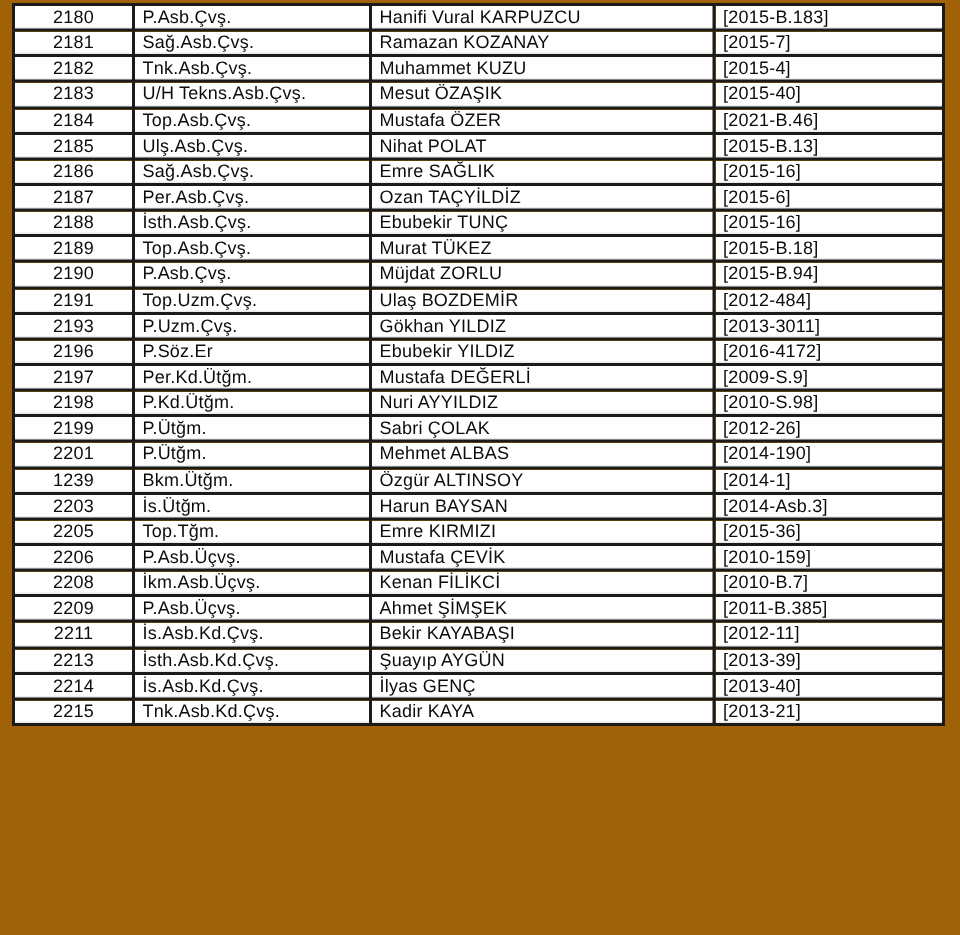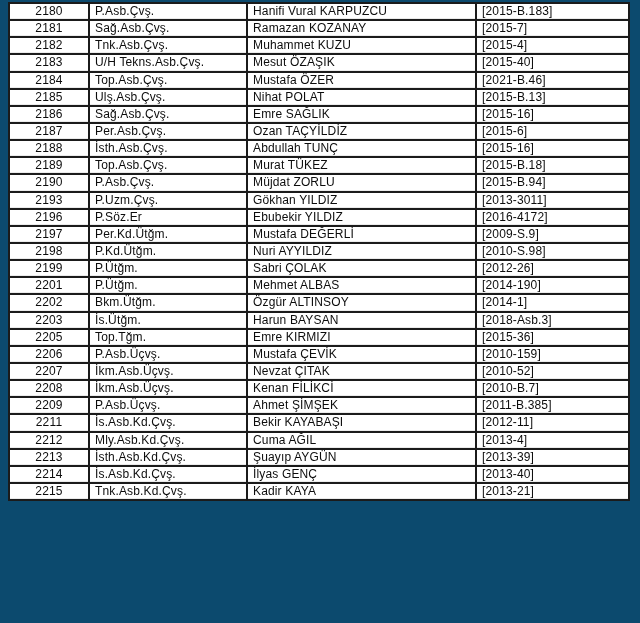--- a/index.html
+++ b/index.html
@@ -4,21 +4,21 @@
 <style>
   html, body {
     margin: 0;
     padding: 0;
     background: #ffffff;
   }
   .page {
     position: relative;
     width: 640px;
     height: 623px;
-    background: #0c4a6e;
+    background: #a16207;
     overflow: hidden;
     font-family: "Liberation Sans", sans-serif;
   }
   table.roster {
     position: absolute;
     left: 8px;
     top: 2px;
     width: 620px;
     border-collapse: collapse;
     table-layout: fixed;
@@ -104,36 +104,42 @@
         </tr>
         <tr>
           <td class="num">2187</td>
           <td>Per.Asb.Çvş.</td>
           <td>Ozan TAÇYİLDİZ</td>
           <td>[2015-6]</td>
         </tr>
         <tr>
           <td class="num">2188</td>
           <td>İsth.Asb.Çvş.</td>
-          <td>Abdullah TUNÇ</td>
+          <td>Ebubekir TUNÇ</td>
           <td>[2015-16]</td>
         </tr>
         <tr>
           <td class="num">2189</td>
           <td>Top.Asb.Çvş.</td>
           <td>Murat TÜKEZ</td>
           <td>[2015-B.18]</td>
         </tr>
         <tr>
           <td class="num">2190</td>
           <td>P.Asb.Çvş.</td>
           <td>Müjdat ZORLU</td>
           <td>[2015-B.94]</td>
         </tr>
         <tr>
+          <td class="num">2191</td>
+          <td>Top.Uzm.Çvş.</td>
+          <td>Ulaş BOZDEMİR</td>
+          <td>[2012-484]</td>
+        </tr>
+        <tr>
           <td class="num">2193</td>
           <td>P.Uzm.Çvş.</td>
           <td>Gökhan YILDIZ</td>
           <td>[2013-3011]</td>
         </tr>
         <tr>
           <td class="num">2196</td>
           <td>P.Söz.Er</td>
           <td>Ebubekir YILDIZ</td>
           <td>[2016-4172]</td>
@@ -156,72 +162,60 @@
           <td>Sabri ÇOLAK</td>
           <td>[2012-26]</td>
         </tr>
         <tr>
           <td class="num">2201</td>
           <td>P.Ütğm.</td>
           <td>Mehmet ALBAS</td>
           <td>[2014-190]</td>
         </tr>
         <tr>
-          <td class="num">2202</td>
+          <td class="num">1239</td>
           <td>Bkm.Ütğm.</td>
           <td>Özgür ALTINSOY</td>
           <td>[2014-1]</td>
         </tr>
         <tr>
           <td class="num">2203</td>
           <td>İs.Ütğm.</td>
           <td>Harun BAYSAN</td>
-          <td>[2018-Asb.3]</td>
+          <td>[2014-Asb.3]</td>
         </tr>
         <tr>
           <td class="num">2205</td>
           <td>Top.Tğm.</td>
           <td>Emre KIRMIZI</td>
           <td>[2015-36]</td>
         </tr>
         <tr>
           <td class="num">2206</td>
           <td>P.Asb.Üçvş.</td>
           <td>Mustafa ÇEVİK</td>
           <td>[2010-159]</td>
         </tr>
         <tr>
-          <td class="num">2207</td>
-          <td>İkm.Asb.Üçvş.</td>
-          <td>Nevzat ÇITAK</td>
-          <td>[2010-52]</td>
-        </tr>
-        <tr>
           <td class="num">2208</td>
           <td>İkm.Asb.Üçvş.</td>
           <td>Kenan FİLİKCİ</td>
           <td>[2010-B.7]</td>
         </tr>
         <tr>
           <td class="num">2209</td>
           <td>P.Asb.Üçvş.</td>
           <td>Ahmet ŞİMŞEK</td>
           <td>[2011-B.385]</td>
         </tr>
         <tr>
           <td class="num">2211</td>
           <td>İs.Asb.Kd.Çvş.</td>
           <td>Bekir KAYABAŞI</td>
           <td>[2012-11]</td>
-        </tr>
-        <tr>
-          <td class="num">2212</td>
-          <td>Mly.Asb.Kd.Çvş.</td>
-          <td>Cuma AĞIL</td>
-          <td>[2013-4]</td>
         </tr>
         <tr>
           <td class="num">2213</td>
           <td>İsth.Asb.Kd.Çvş.</td>
           <td>Şuayıp AYGÜN</td>
           <td>[2013-39]</td>
         </tr>
         <tr>
           <td class="num">2214</td>
           <td>İs.Asb.Kd.Çvş.</td>

